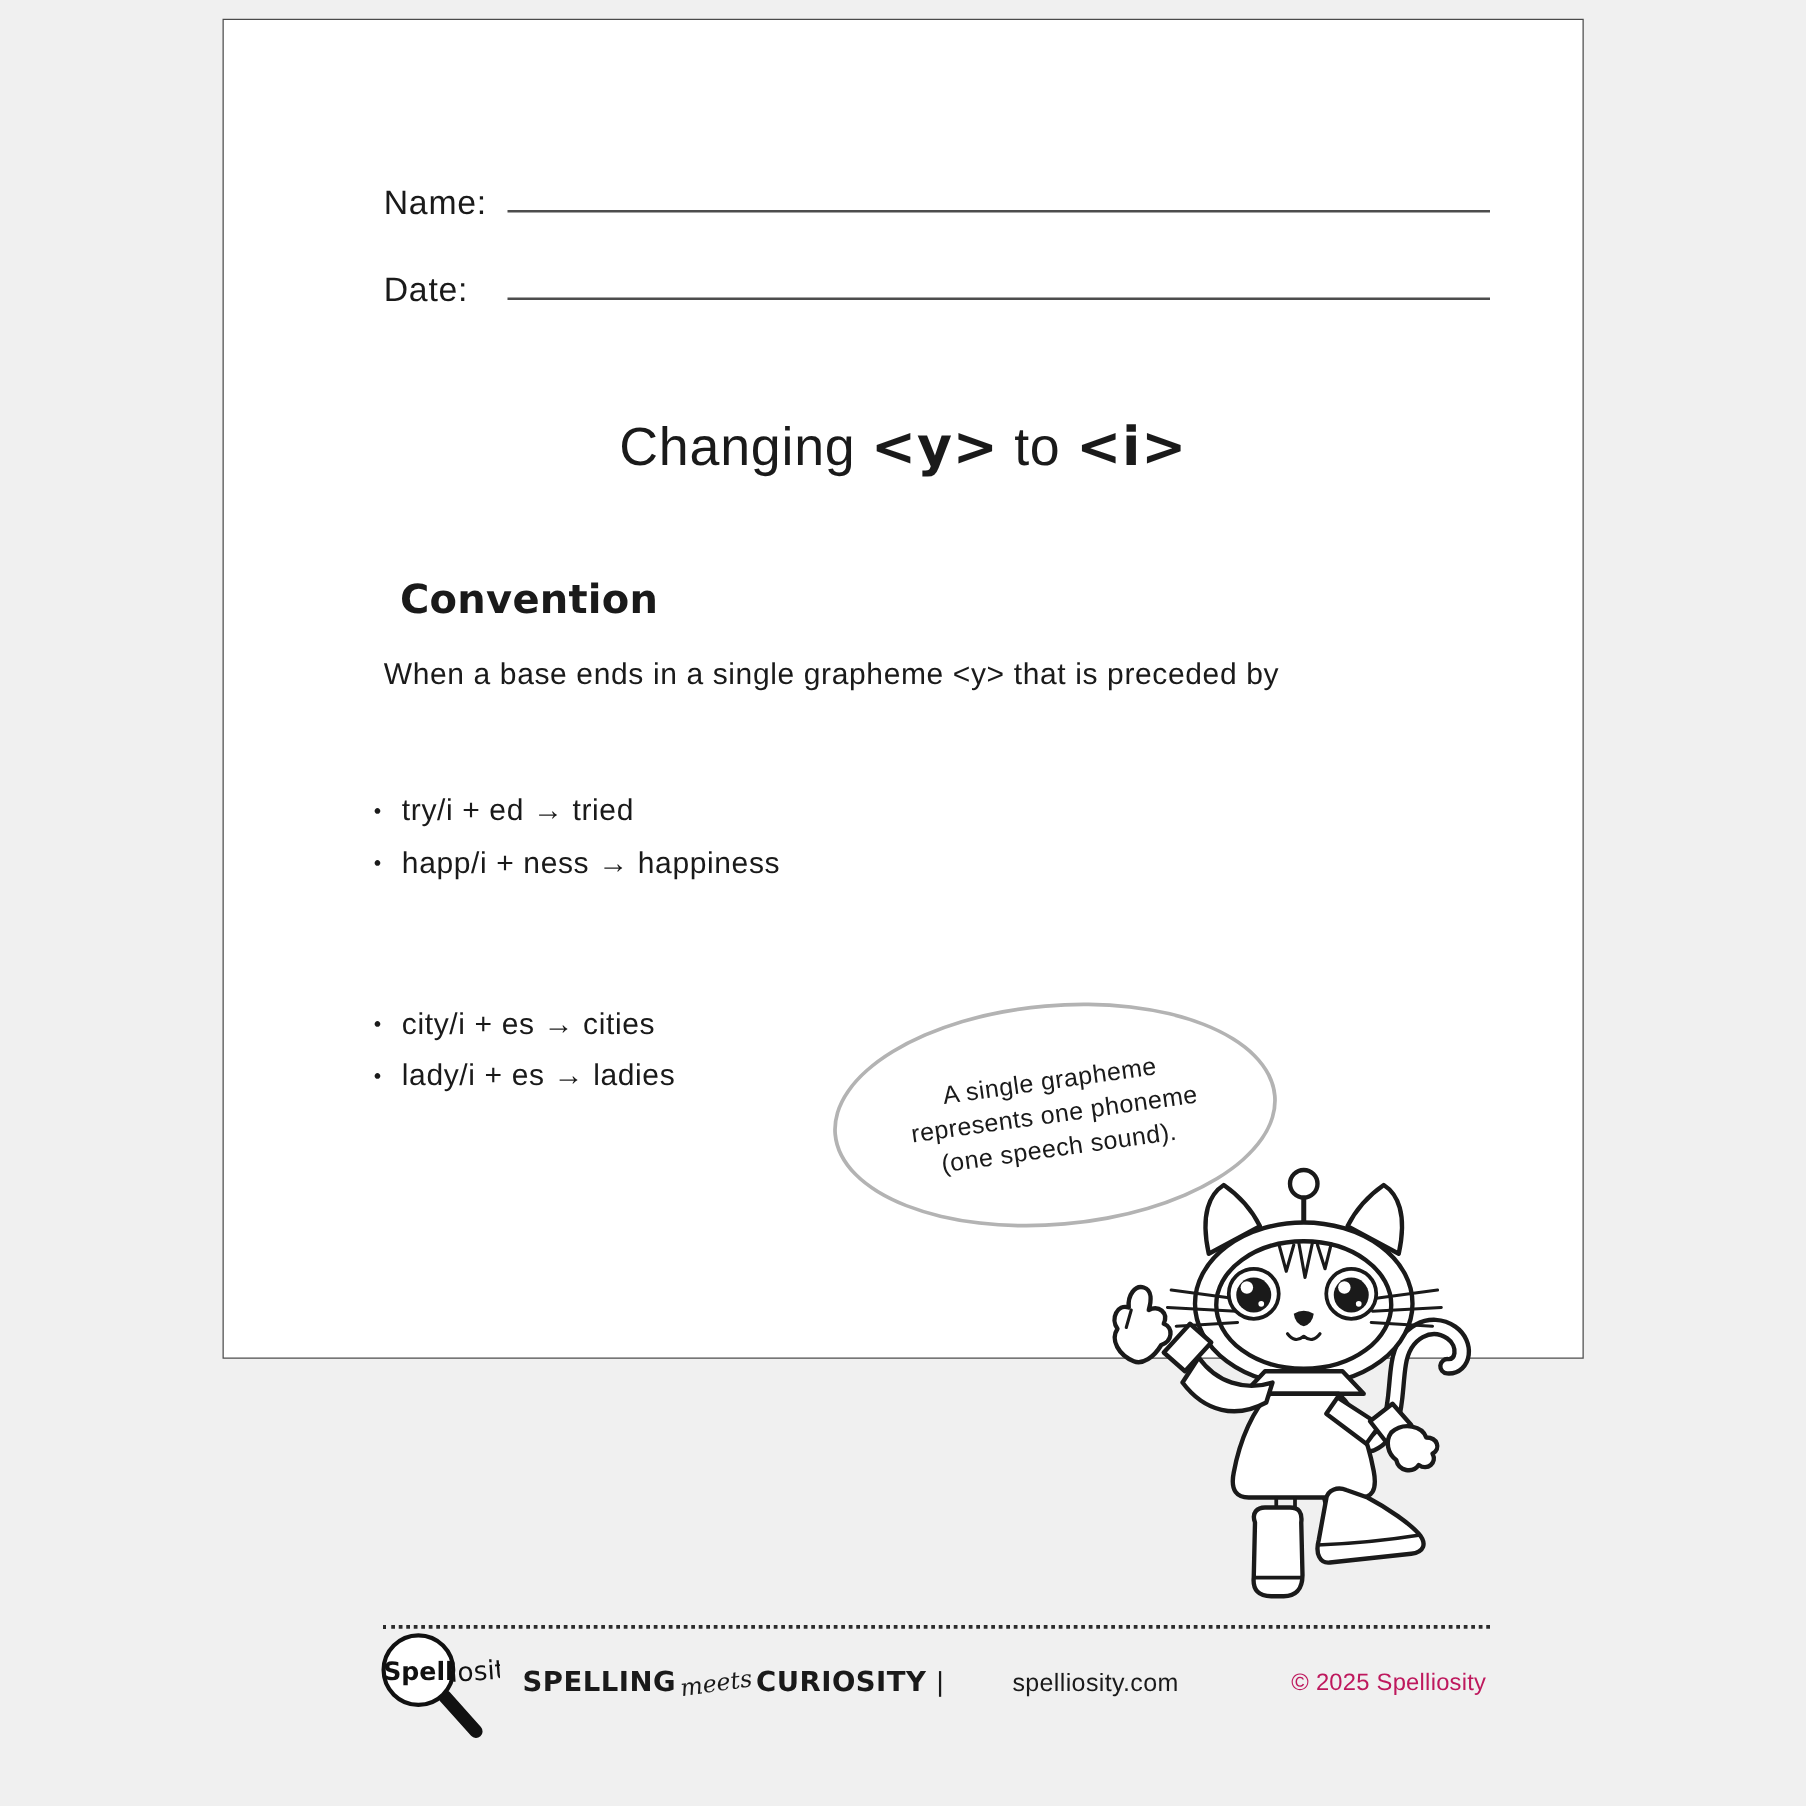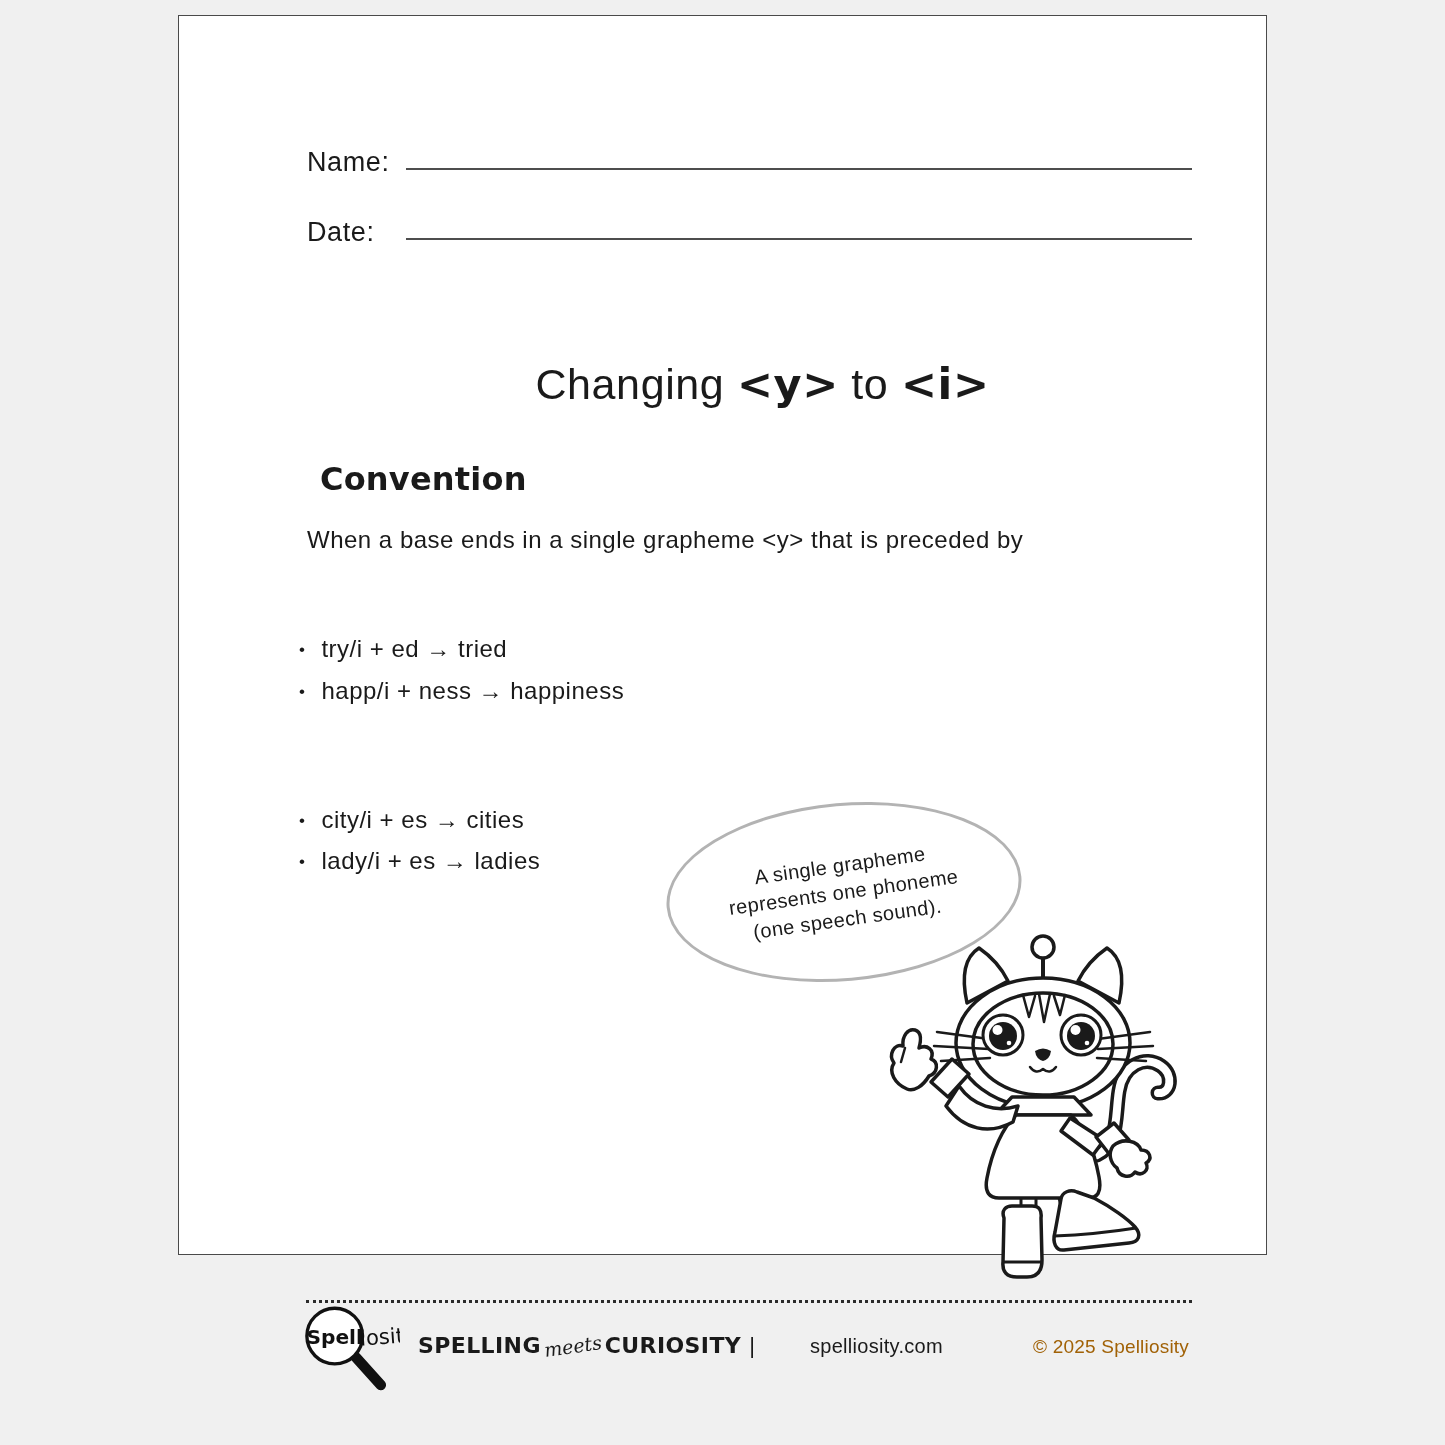--- a/index.html
+++ b/index.html
@@ -4,32 +4,32 @@
 <style>
   html,body{margin:0;padding:0;}
   body{
     width:1445px;height:1445px;position:relative;
     background:#f0f0f0;
     font-family:"Liberation Sans",sans-serif;
     color:#1a1a1a;
     overflow:hidden;
   }
   .page{
-    position:absolute;left:178px;top:15px;width:1089px;height:1240px;
+    position:absolute;left:178px;top:15px;width:1089px;height:1072px;
     background:#ffffff;border:1px solid #4a4a4a;box-sizing:border-box;
   }
   .abs{position:absolute;}
 
   
   .field-label{font-size:27px;letter-spacing:0.6px;line-height:1;}
   .write-line{height:0;border-bottom:2px solid #4d4d4d;}
 
   
   .subtitle{left:0;top:281px;width:100%;text-align:center;font-size:29px;letter-spacing:0.6px;}
-  .main-title{left:0;top:343px;width:100%;text-align:center;font-size:43px;letter-spacing:0.6px;padding-left:40px;}
+  .main-title{left:0;top:317px;width:100%;text-align:center;font-size:43px;letter-spacing:0.6px;}
   .main-title .bold{font-weight:bold;font-family:"DejaVu Sans",sans-serif;}
 
   
   .section-heading{left:141px;top:444px;font-size:32px;font-weight:bold;
     font-family:"DejaVu Sans",sans-serif;letter-spacing:0.2px;}
   .body-text{left:128px;font-size:24px;letter-spacing:0.5px;line-height:1;}
   .bullet-row{display:flex;align-items:baseline;font-size:24px;letter-spacing:0.5px;}
   .bullet-dot{font-size:17px;margin-right:16px;position:relative;top:-2px;}
 
   
@@ -50,21 +50,21 @@
 
   
   .dotted-rule{left:127px;top:1284px;width:886px;height:0;border-top:3px dotted #2b2b2b;}
   .logo{left:125px;top:1288px;width:96px;height:92px;}
   .tagline{left:239px;top:1317px;display:flex;align-items:baseline;font-size:22px;white-space:nowrap;}
   .tg-bold{font-weight:bold;font-family:"DejaVu Sans",sans-serif;letter-spacing:0.4px;}
   .tg-meets{font-family:"DejaVu Serif",serif;font-style:italic;font-size:19px;
     display:inline-block;transform:rotate(-8deg);margin:0 3px;}
   .tg-sep{margin:0 8px;font-weight:normal;}
   .tg-site{font-size:20px;letter-spacing:0.3px;margin-left:47px;}
-  .copyright{right:77px;top:1320px;font-size:19px;color:#a16207;letter-spacing:0.2px;}
+  .copyright{right:77px;top:1320px;font-size:19px;color:#be185d;letter-spacing:0.2px;}
 
   svg .ln{stroke:#1a1a1a;stroke-width:3.5;fill:#ffffff;stroke-linecap:round;stroke-linejoin:round;}
   svg .ln-thin{stroke:#1a1a1a;stroke-width:2.5;fill:none;stroke-linecap:round;stroke-linejoin:round;}
   svg .fill-ink{fill:#1a1a1a;stroke:none;}
   svg .fill-wht{fill:#ffffff;stroke:none;}
 </style>
 </head>
 <body>
 
 <div class="page">

